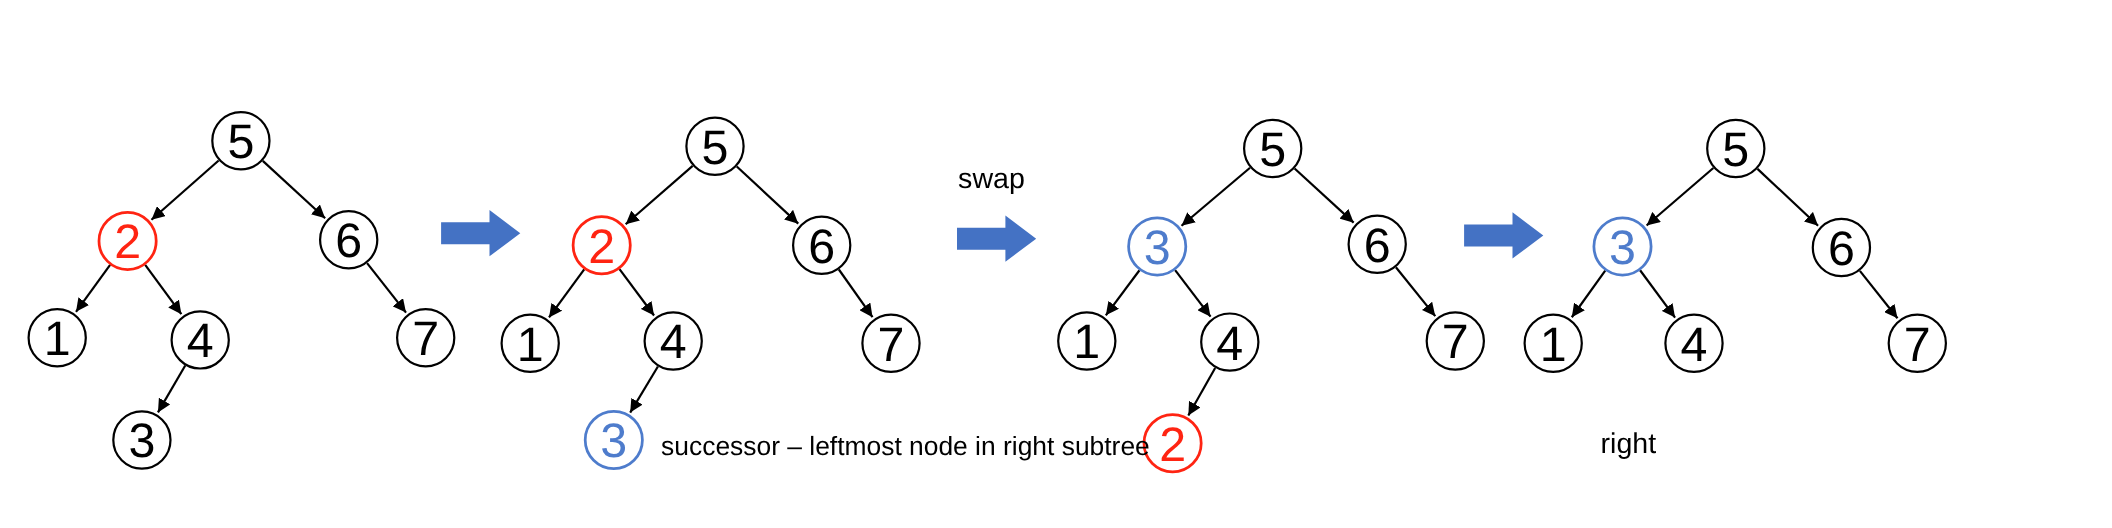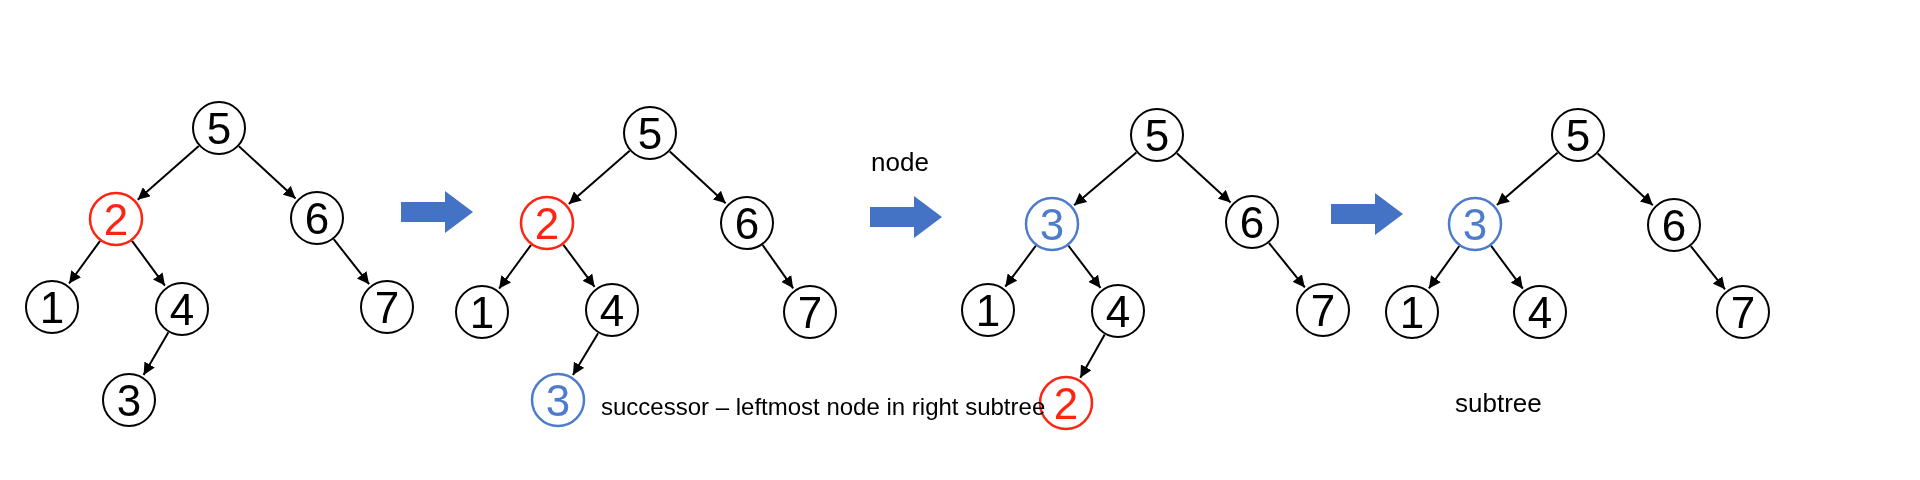--- a/index.html
+++ b/index.html
@@ -142,16 +142,16 @@
         <circle cx="1540" cy="312" r="26" fill="#ffffff" stroke="#000000" stroke-width="2"></circle>
         <text x="1540" y="312" dy="0.36em" text-anchor="middle" fill="#000000" font-size="44" font-family="&quot;Liberation Sans&quot;, sans-serif">4</text>
         <circle cx="1743" cy="312" r="26" fill="#ffffff" stroke="#000000" stroke-width="2"></circle>
         <text x="1743" y="312" dy="0.36em" text-anchor="middle" fill="#000000" font-size="44" font-family="&quot;Liberation Sans&quot;, sans-serif">7</text>
       </g>
       <path d="M401,202 L445,202 L445,191 L473,212 L445,233 L445,222 L401,222 Z" fill="#4472C4"></path>
       <path d="M870,207 L914,207 L914,196 L942,217 L914,238 L914,227 L870,227 Z" fill="#4472C4"></path>
       <path d="M1331,204 L1375,204 L1375,193 L1403,214 L1375,235 L1375,224 L1331,224 Z" fill="#4472C4"></path>
     </svg>
 
-  <div class="lbl swap-lbl">node</div>
+  <div class="lbl swap-lbl">swap</div>
   <div class="lbl successor-note">successor – leftmost node in right subtree</div>
-  <div class="lbl delete-lbl">subtree</div>
+  <div class="lbl delete-lbl">right</div>
 </div>
 
 </body></html>

